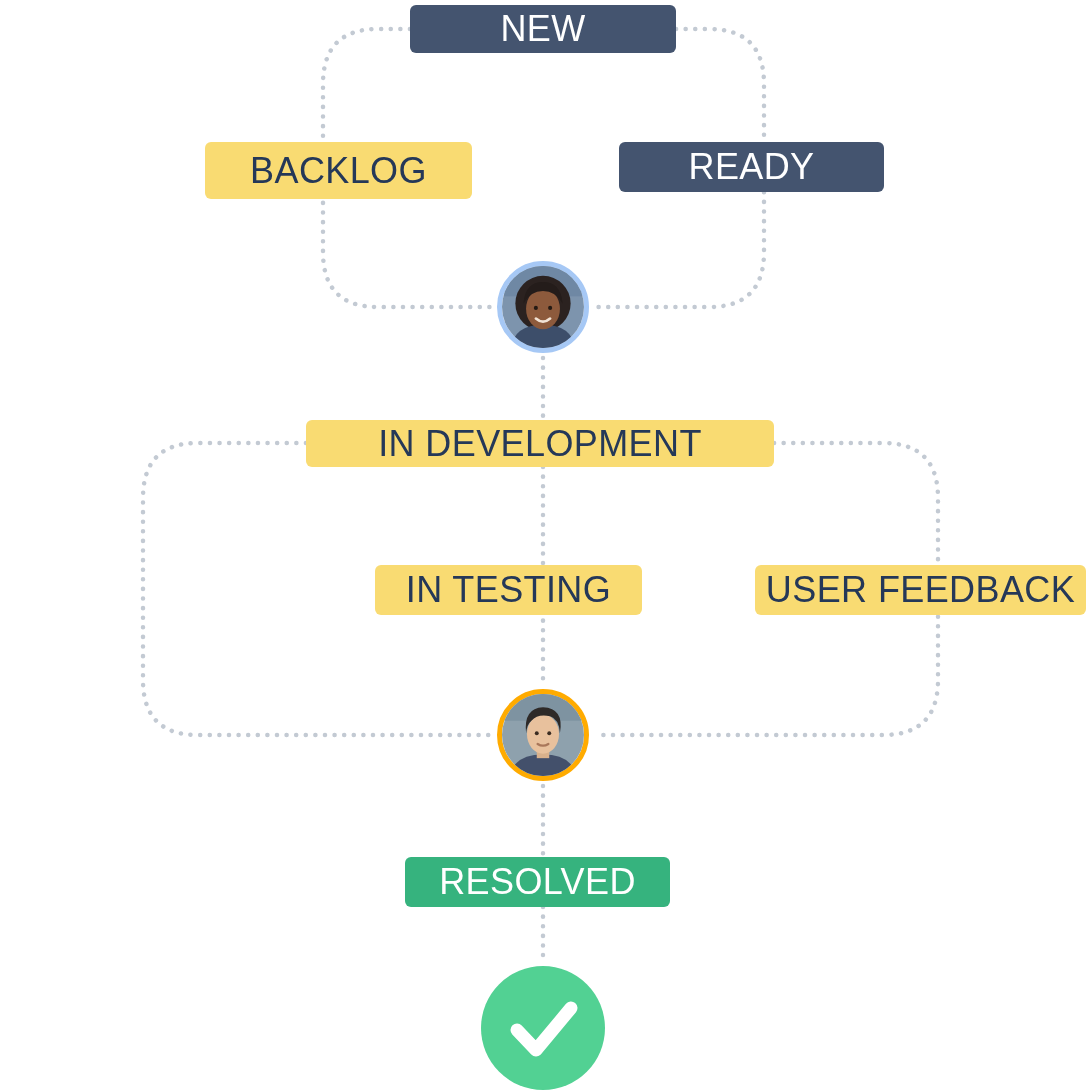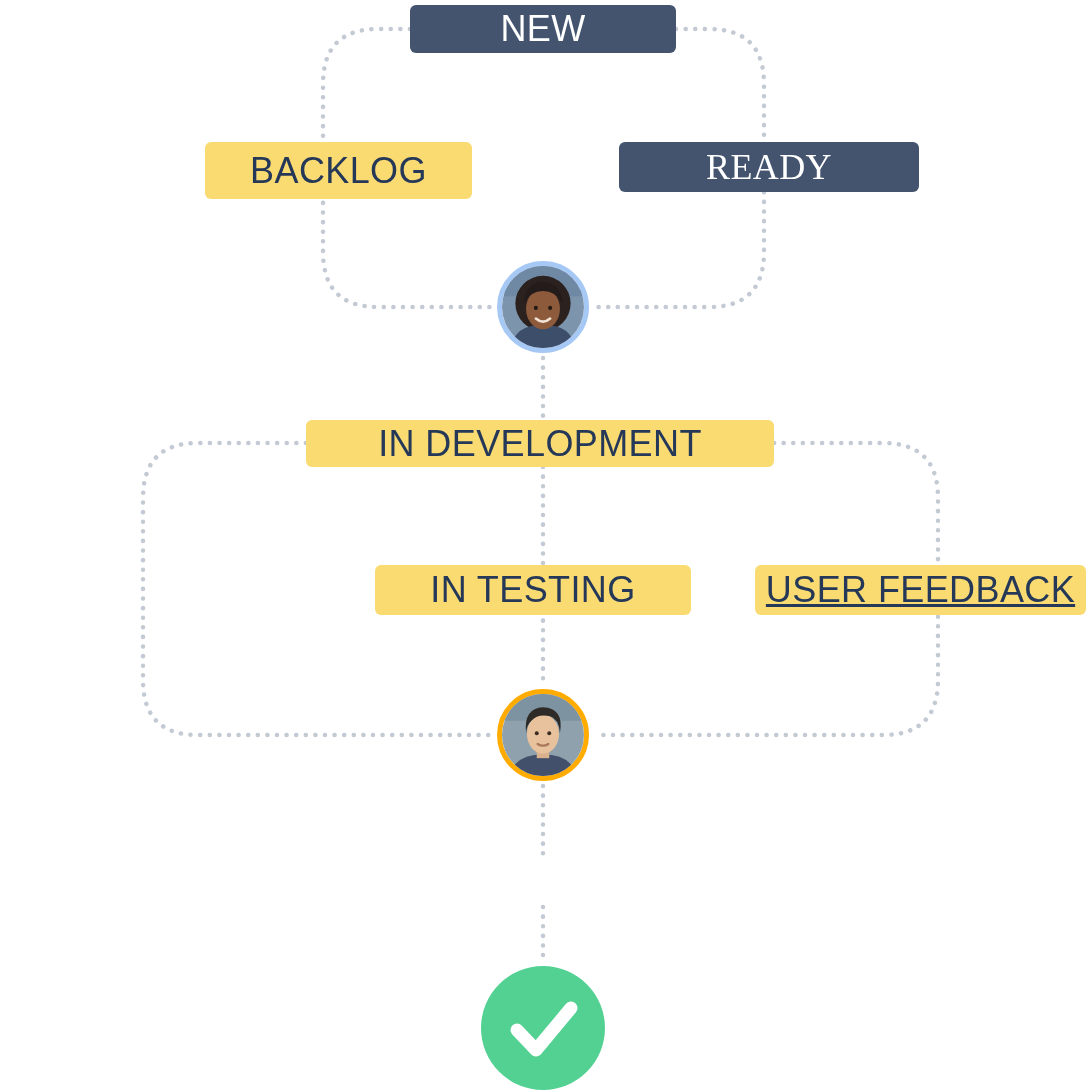--- a/index.html
+++ b/index.html
@@ -76,29 +76,30 @@
     <path d="M 306 443 H 198 Q 143 443 143 498 V 680 Q 143 735 198 735 H 492"></path>
     <path d="M 774 443 H 883 Q 938 443 938 498 V 680 Q 938 735 883 735 H 594"></path>
     <path d="M 543 786 V 857"></path>
     <path d="M 543 907 V 961"></path>
   </svg>
 
   <div class="badge dark" style="left:410px; top:5px;   width:266px; height:48px;">NEW</div>
 
   <div class="badge yellow" style="left:205px; top:142px; width:267px; height:57px;">BACKLOG</div>
 
-  <div class="badge dark" style="left:619px; top:142px; width:300px; height:50px;font-family:Liberation Serif, serif;">READY</div>
+  <div class="badge dark" style="left:619px; top:142px; width:265px; height:50px;">READY</div>
 
   <div class="badge yellow" style="left:306px; top:420px; width:468px; height:47px;">IN DEVELOPMENT</div>
 
 
-  <div class="badge yellow" style="left:375px; top:565px; width:316px; height:50px;">IN TESTING</div>
+  <div class="badge yellow" style="left:375px; top:565px; width:267px; height:50px;">IN TESTING</div>
 
-  <div class="badge yellow" style="left:755px; top:565px; width:331px; height:50px;text-decoration:underline;">USER FEEDBACK</div>
+  <div class="badge yellow" style="left:755px; top:565px; width:331px; height:50px;">USER FEEDBACK</div>
 
+  <div class="badge green" style="left:405px; top:857px; width:265px; height:50px;">RESOLVED</div>
 
   <div class="avatar ring-blue" style="left:497px; top:261px;">
     <svg viewBox="0 0 92 92" xmlns="http://www.w3.org/2000/svg" aria-hidden="true">
       <rect x="0" y="0" width="92" height="92" fill="#7d94ad"></rect>
       <rect x="0" y="0" width="92" height="34" fill="#6f88a4"></rect>
 
       <circle cx="46" cy="42" r="31" fill="#2b2220"></circle>
 
       <path d="M 10 92 Q 14 66 46 66 Q 78 66 82 92 Z" fill="#3d4e6a"></path>
 

